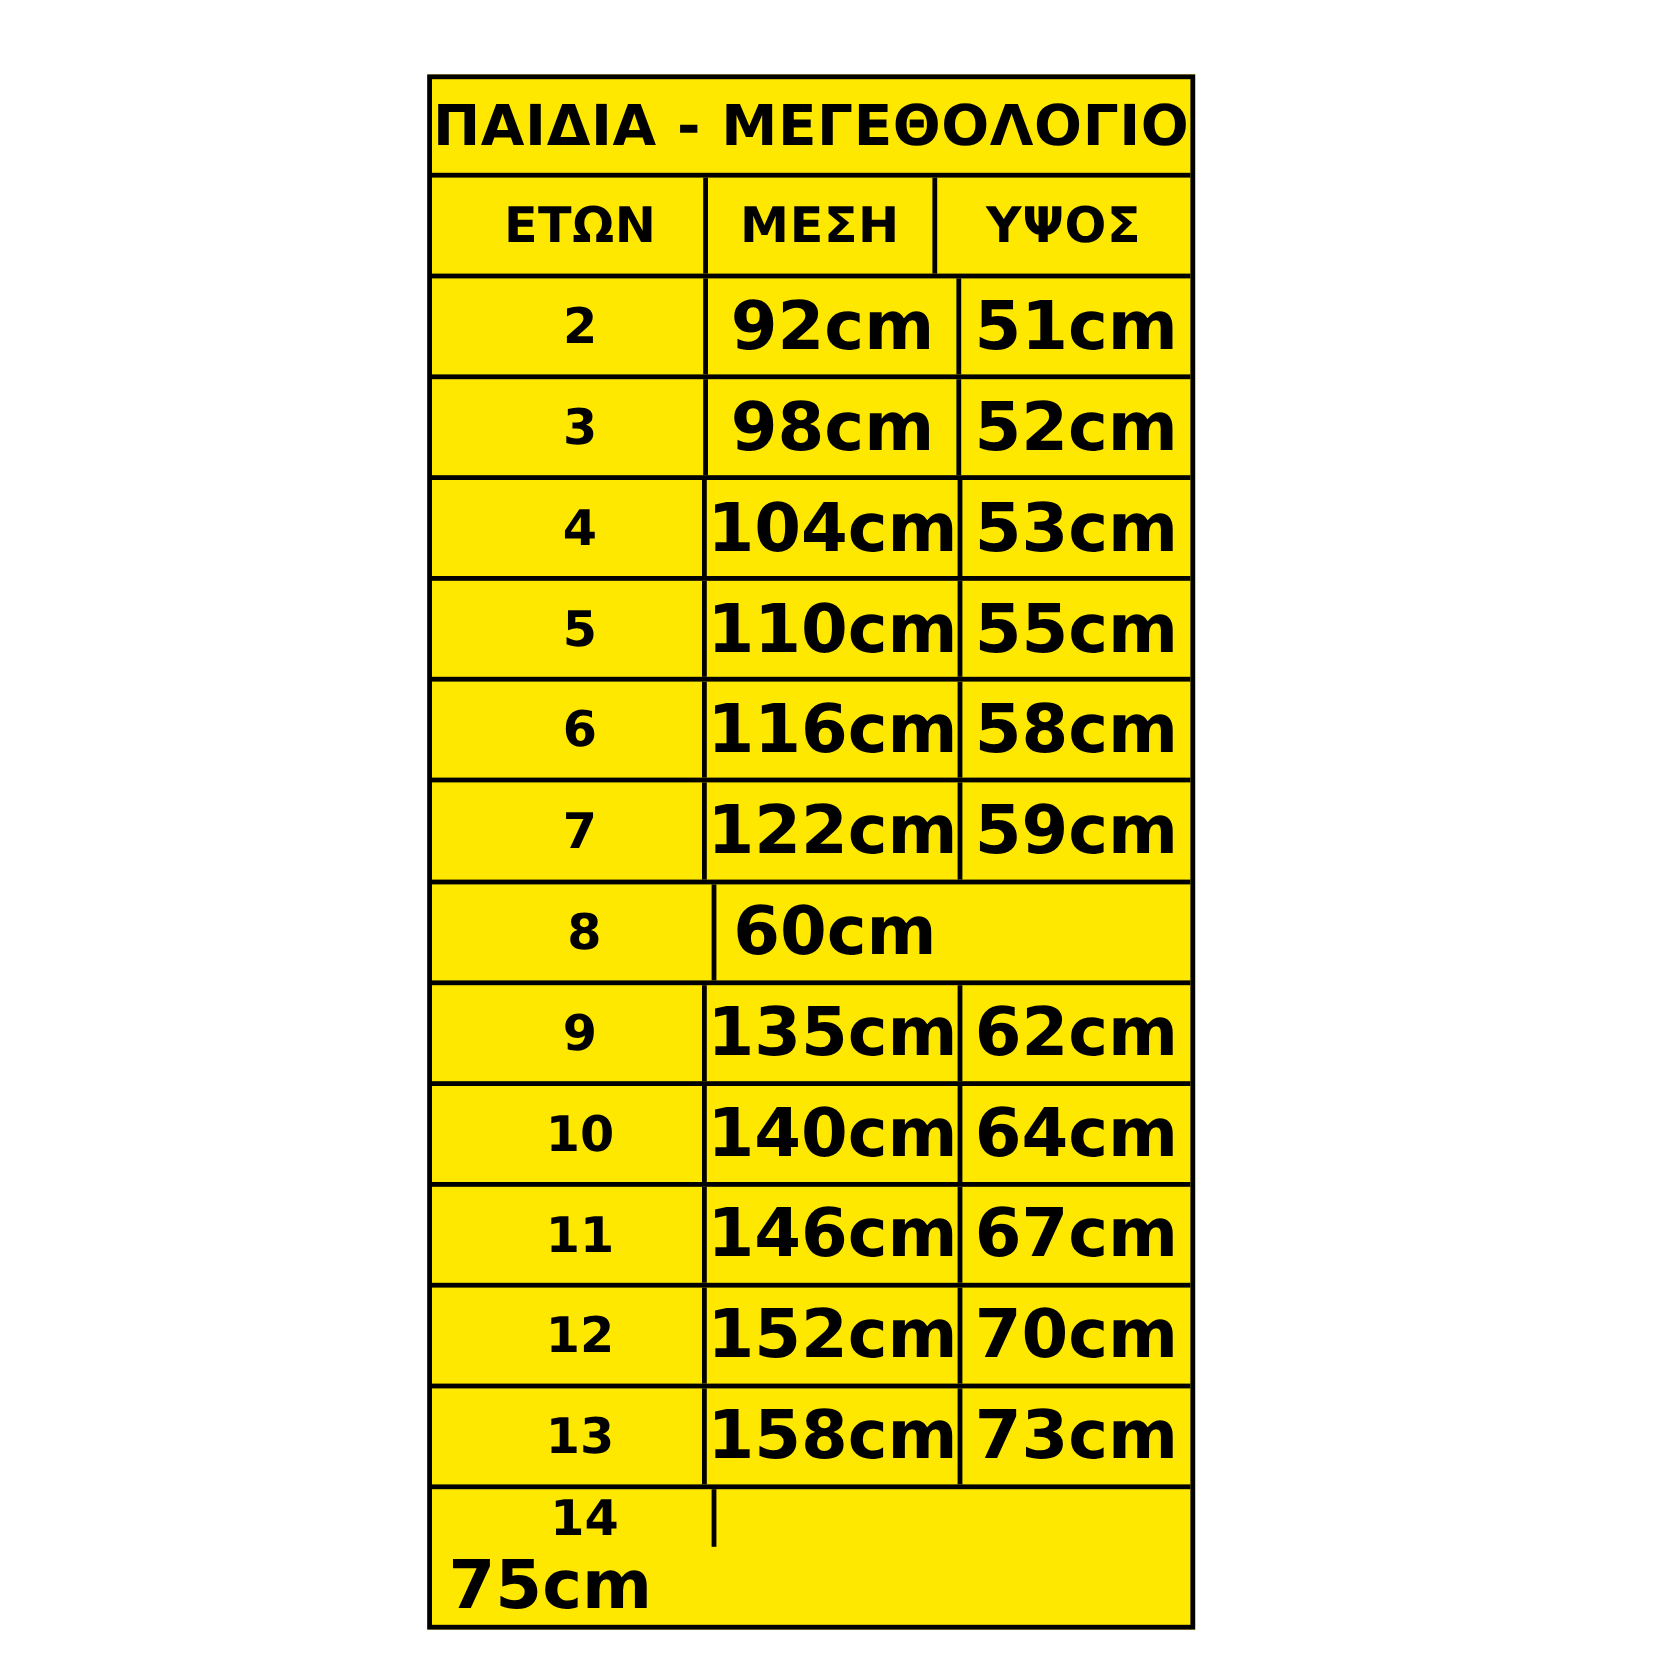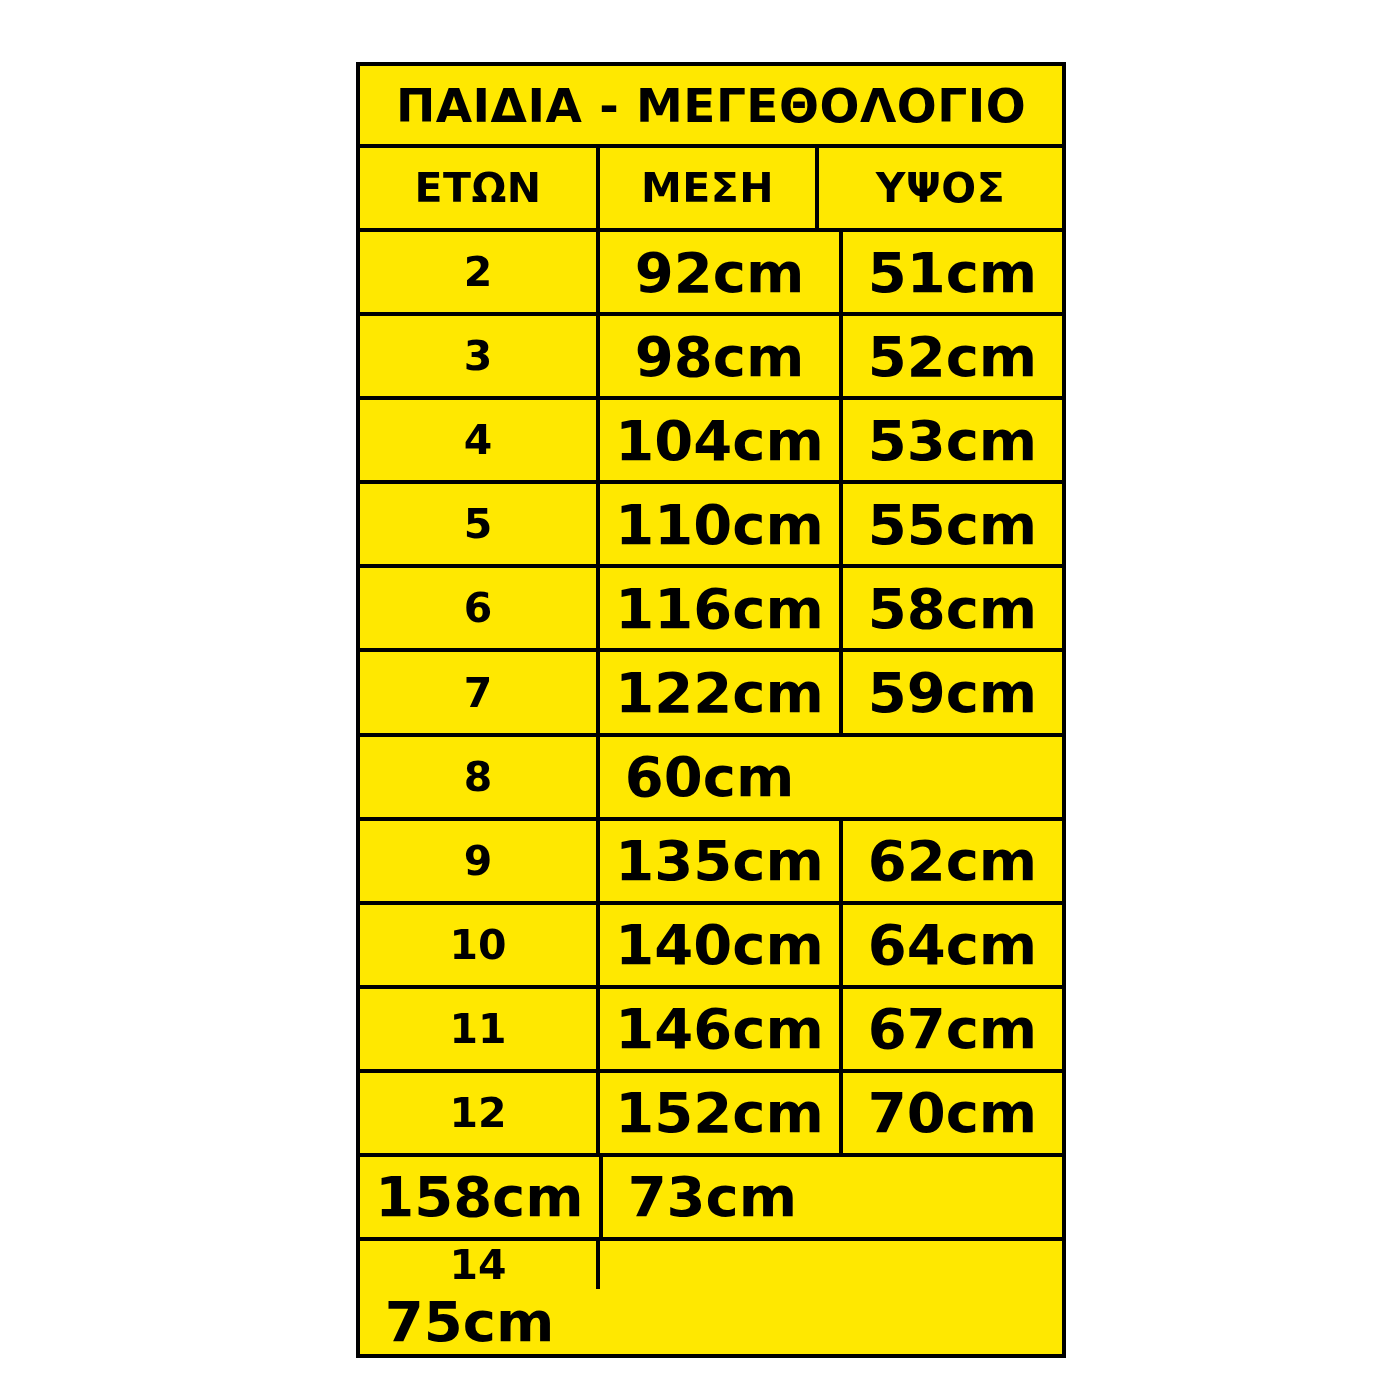--- a/index.html
+++ b/index.html
@@ -11,21 +11,21 @@
     overflow: hidden;
   }
   body {
     font-family: "DejaVu Sans", "Liberation Sans", sans-serif;
   }
 
   #size-chart {
     position: absolute;
     left: 356px;
     top: 62px;
-    width: 710px;
+    width: 640px;
     height: 1296px;
     box-sizing: border-box;
     background: #ffe800;
     border: 4px solid #000000;
   }
 
   .chart-title-row {
     height: 82px;
     display: flex;
     align-items: center;
@@ -65,21 +65,21 @@
     box-sizing: border-box;
     border-right: 4px solid #000000;
     color: #000000;
     font-weight: bold;
     white-space: nowrap;
   }
   .cell:last-child {
     border-right: none;
   }
 
-  .col-age   { width: 34.2%; }
+  .col-age   { width: 34.2%; margin-left: 21px; }
   .col-h     { width: 34.6%; }
   .col-w     { width: 31.2%; }
 
   .header-row .cell {
     font-size: 41px;
     letter-spacing: 0.5px;
   }
 
   .body-row .cell {
     font-size: 56px;
@@ -164,20 +164,21 @@
       <div class="cell col-w">67cm</div>
     </div>
 
     <div class="row body-row">
       <div class="cell col-age">12</div>
       <div class="cell col-h">152cm</div>
       <div class="cell col-w">70cm</div>
     </div>
 
     <div class="row body-row">
+      <div class="cell col-age">13</div>
       <div class="cell col-h">158cm</div>
       <div class="cell col-w">73cm</div>
     </div>
 
     <div class="row body-row">
       <div class="cell col-age">14</div>
       <div class="cell col-w">75cm</div>
     </div>
 
   </div>

